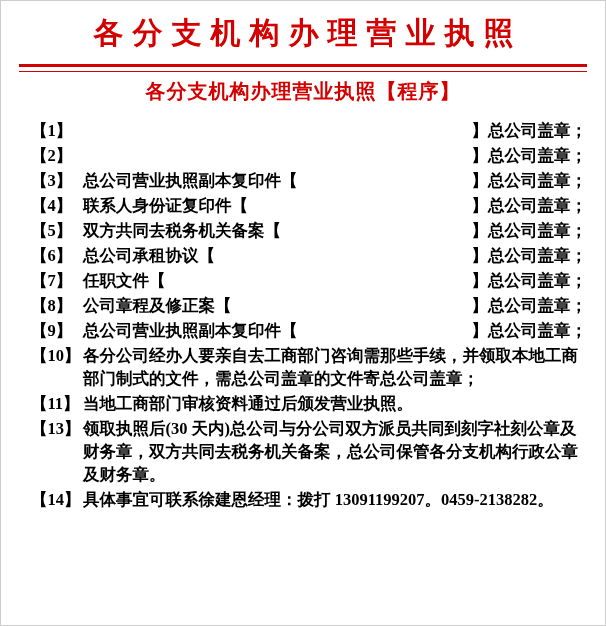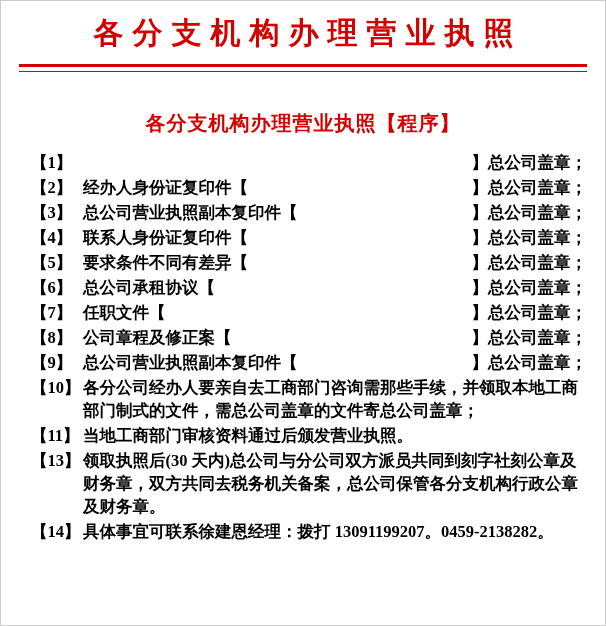--- a/index.html
+++ b/index.html
@@ -50,21 +50,21 @@
     left: 0;
     right: 0;
     height: 1px;
     background: #d40000;
   }
   .doc-title {
     text-align: center;
     color: #d40000;
     font-size: 20px;
     font-weight: bold;
-    margin-top: 36px;
+    margin-top: 4px;
     letter-spacing: 1px;
   }
   .list {
     margin-top: 14px;
     padding: 0 18px 0 30px;
   }
   .row {
     display: flex;
     align-items: flex-start;
     margin-bottom: 2px;
@@ -123,42 +123,41 @@
   <div class="list">
       <div class="row">
         <div class="num">【1】</div>
         <div class="body">
           <div class="tail">】总公司盖章；</div>
         </div>
       </div>
       <div class="row">
         <div class="num">【2】</div>
         <div class="body">
-          <div class="main">经办人身份证复印件【</div>
           <div class="tail">】总公司盖章；</div>
         </div>
       </div>
       <div class="row">
         <div class="num">【3】</div>
         <div class="body">
           <div class="main">总公司营业执照副本复印件【</div>
           <div class="tail">】总公司盖章；</div>
         </div>
       </div>
       <div class="row">
         <div class="num">【4】</div>
         <div class="body">
           <div class="main">联系人身份证复印件【</div>
           <div class="tail">】总公司盖章；</div>
         </div>
       </div>
       <div class="row">
         <div class="num">【5】</div>
         <div class="body">
-          <div class="main">要求条件不同有差异【</div>
+          <div class="main">双方共同去税务机关备案【</div>
           <div class="tail">】总公司盖章；</div>
         </div>
       </div>
       <div class="row">
         <div class="num">【6】</div>
         <div class="body">
           <div class="main">总公司承租协议【</div>
           <div class="tail">】总公司盖章；</div>
         </div>
       </div>

